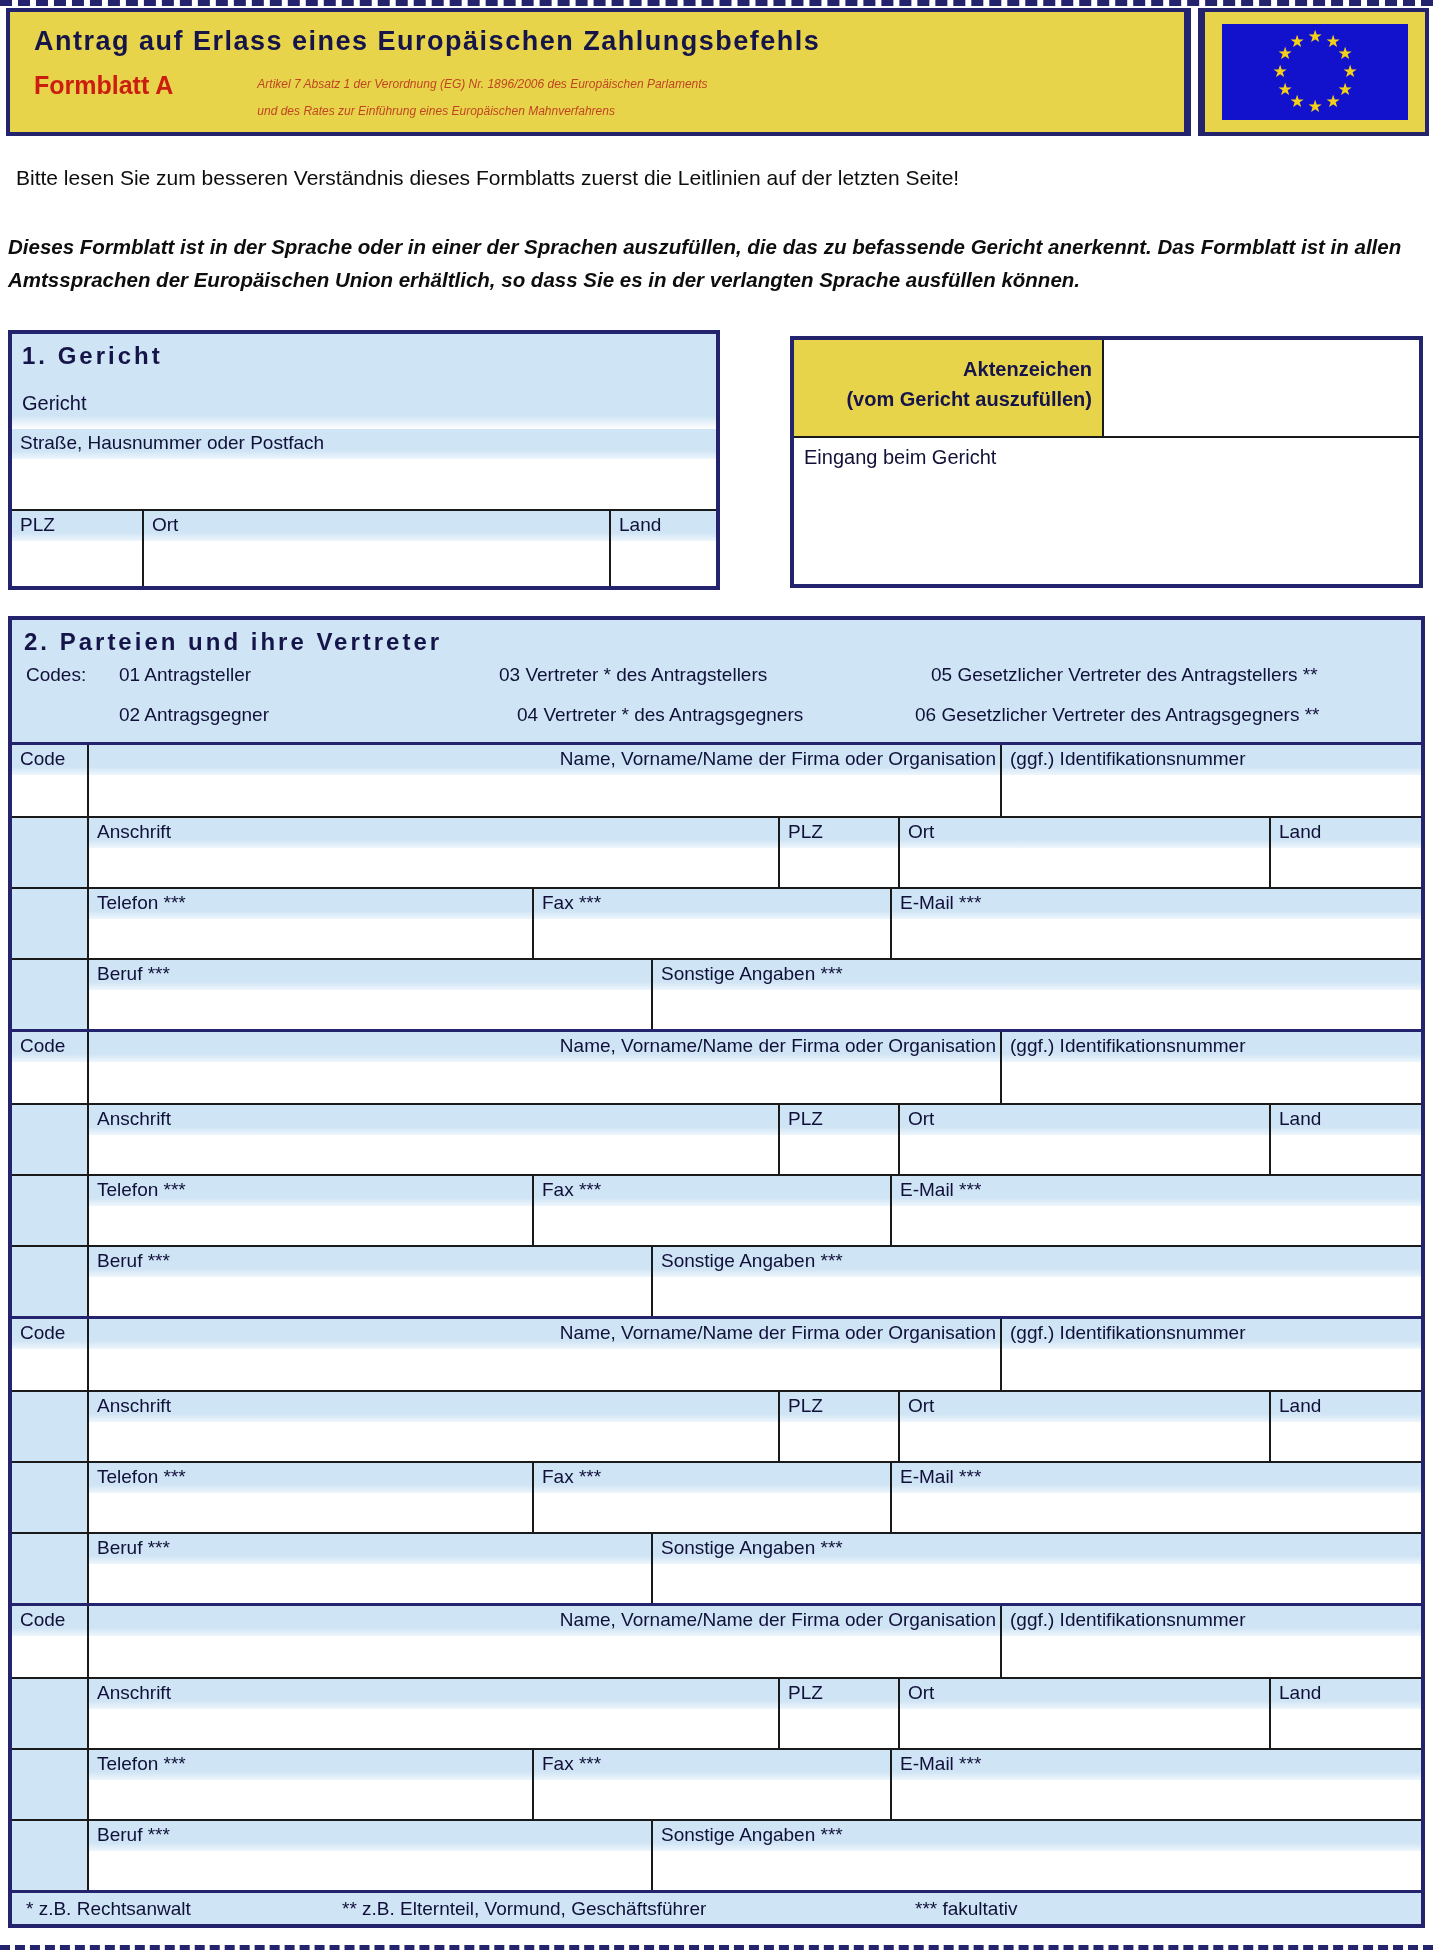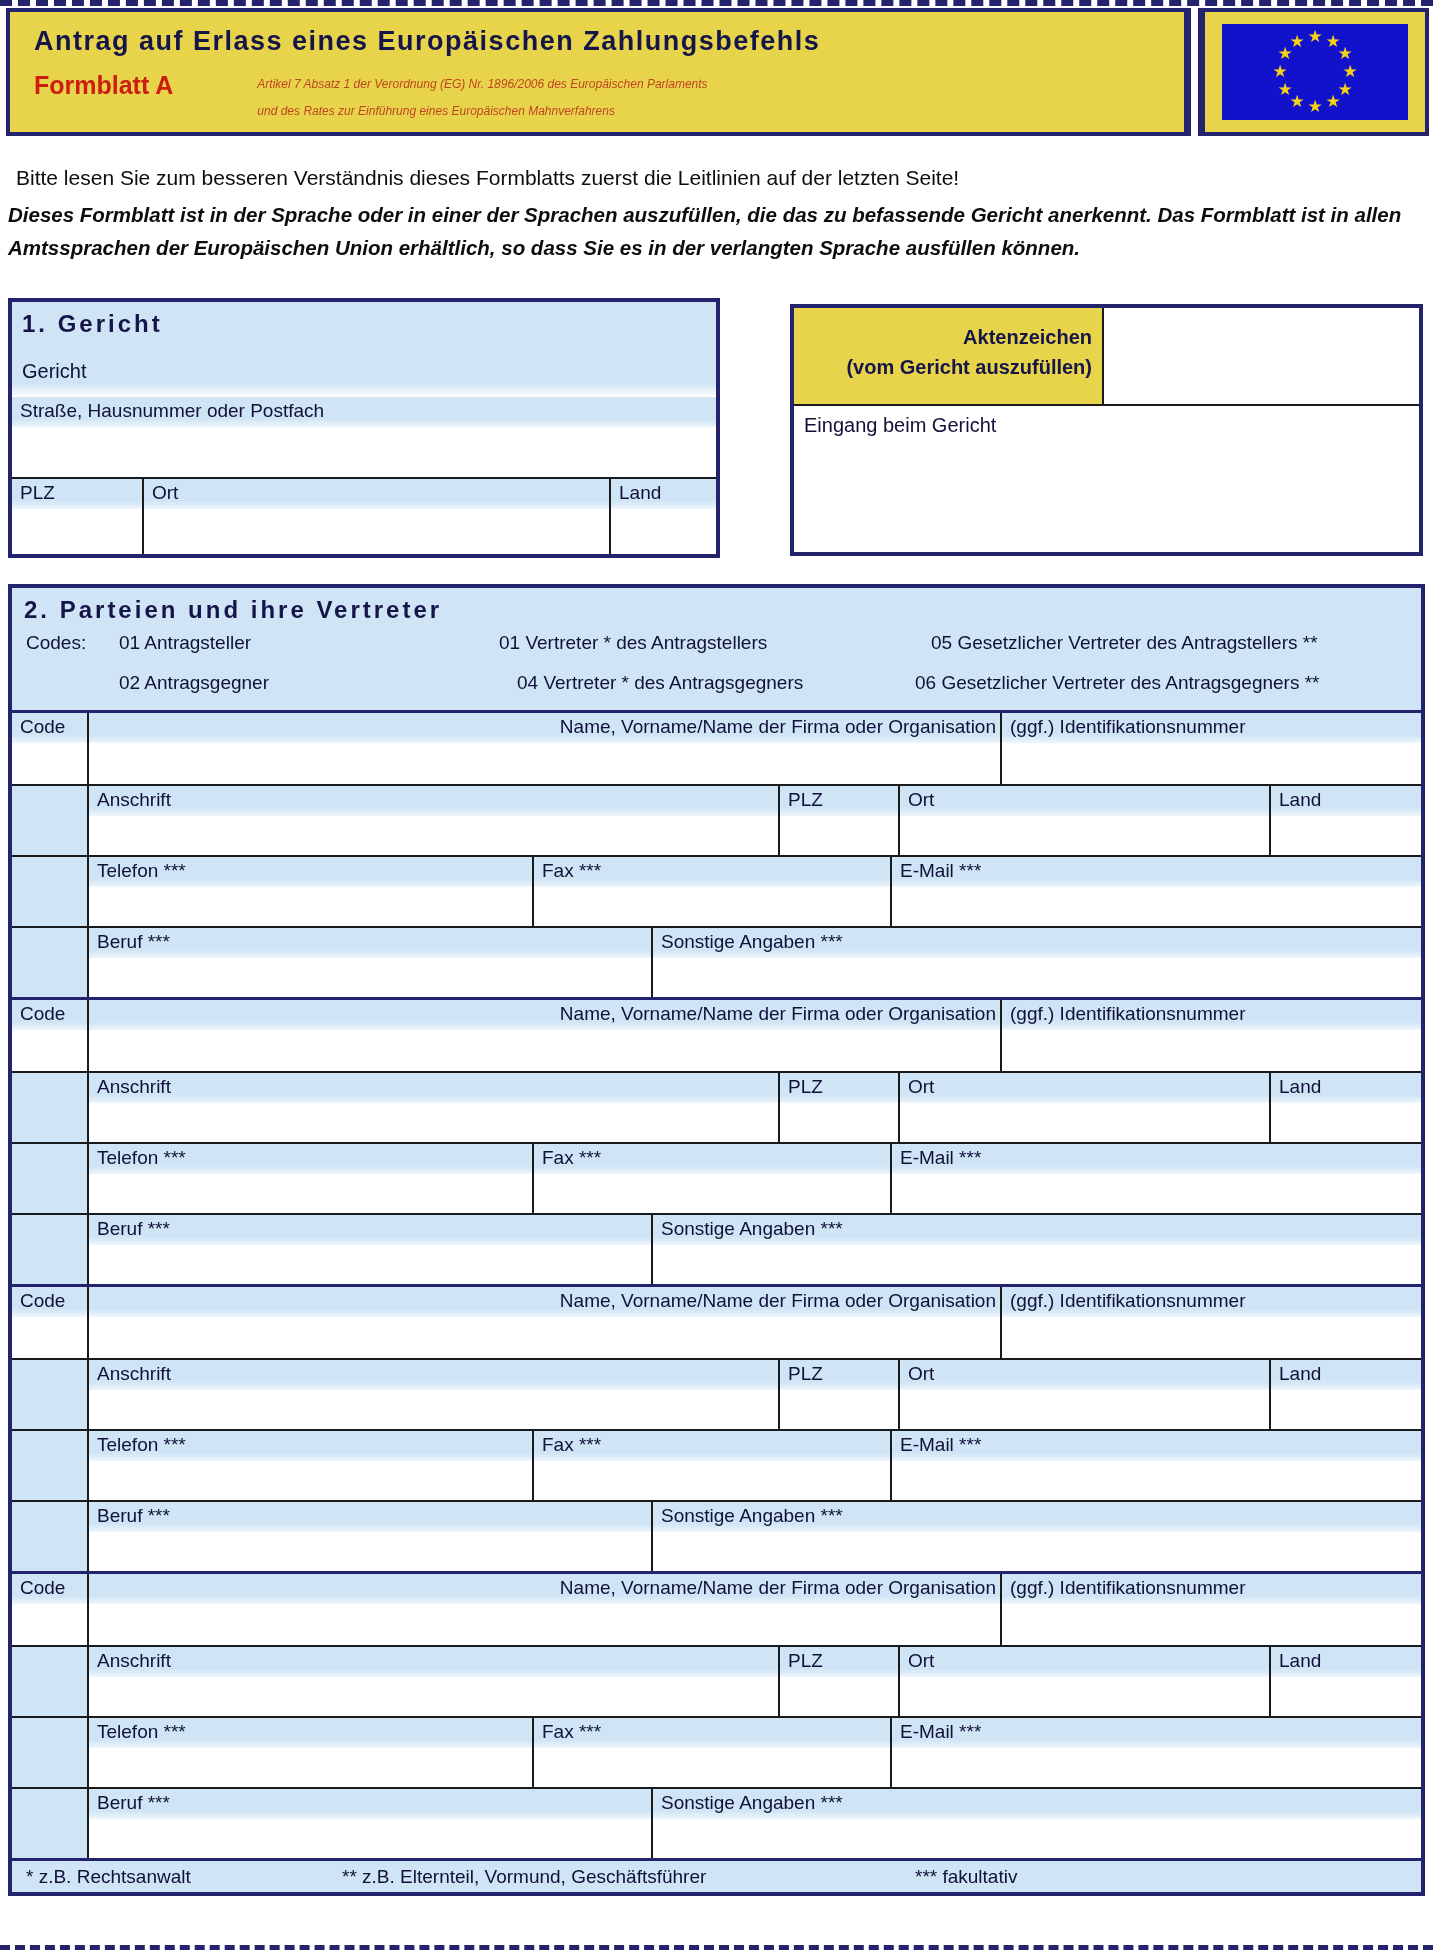--- a/index.html
+++ b/index.html
@@ -30,21 +30,21 @@
   .form-id{font-size:25px;font-weight:bold;color:var(--red-formid);}
   .reg-text{margin-left:84px;font-size:12px;line-height:27px;color:var(--red-reg);font-style:italic;}
   .header-gap{width:13px;border-left:3px solid var(--navy);border-right:3px solid var(--navy);}
   .flag-box{flex:1;border:4px solid var(--navy);background:var(--yellow);
             display:flex;align-items:center;justify-content:center;}
   .eu-flag{position:relative;width:186px;height:96px;background:var(--flagblue);}
   .eu-flag .st{position:absolute;font-size:17px;color:var(--star);transform:translate(-50%,-52%);line-height:1;}
 
   
   .intro-bold{margin:30px 16px 0;font-size:21px;font-weight:normal;color:#0d0d0d;}
-  .intro-italic{margin:8px 8px 0;font-size:20.5px;font-weight:bold;font-style:italic;
+  .intro-italic{margin:40px 8px 0;font-size:20.5px;font-weight:bold;font-style:italic;
                 line-height:33px;color:#0d0d0d;max-width:1425px;}
 
   
   .band{height:30px;background:linear-gradient(var(--labelblue) 72%,var(--labelblue-fade));
         padding:3px 4px 0 8px;font-size:19px;white-space:nowrap;}
   .inp{flex:1;background:#fff;padding:2px 6px;font-size:19px;}
   .cell{display:flex;flex-direction:column;border-right:2px solid var(--cellline);overflow:hidden;}
   .cell.last{border-right:none;}
 
   
@@ -176,21 +176,21 @@
   </div>
 
   <div class="s2-box">
     <div class="s2-head">
       <div class="sec-title">2. Parteien und ihre Vertreter</div>
     </div>
     <div class="codes">
       <span class="cl">Codes:</span>
       <span class="c00">01 Antragsteller</span>
       <span class="c01">02 Antragsgegner</span>
-      <span class="c10">01 Vertreter * des Antragstellers</span>
+      <span class="c10">03 Vertreter * des Antragstellers</span>
       <span class="c11">04 Vertreter * des Antragsgegners</span>
       <span class="c20">05 Gesetzlicher Vertreter des Antragstellers **</span>
       <span class="c21">06 Gesetzlicher Vertreter des Antragsgegners **</span>
     </div>
 
     <div id="party-blocks">
   <div class="party-block">
     <div class="prow">
       <div class="cell w-code">
         <div class="band">Code</div>

